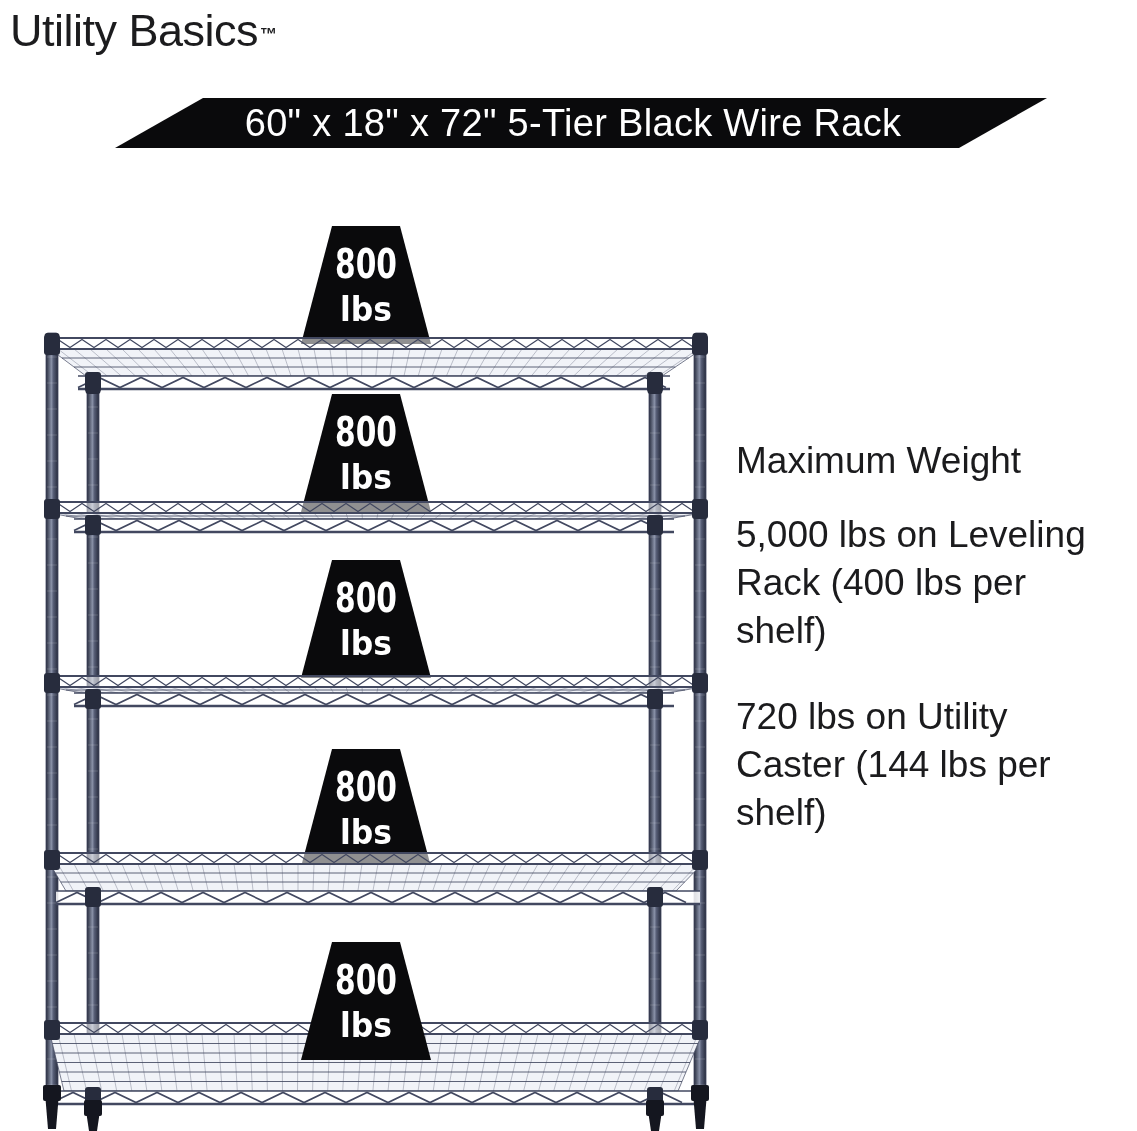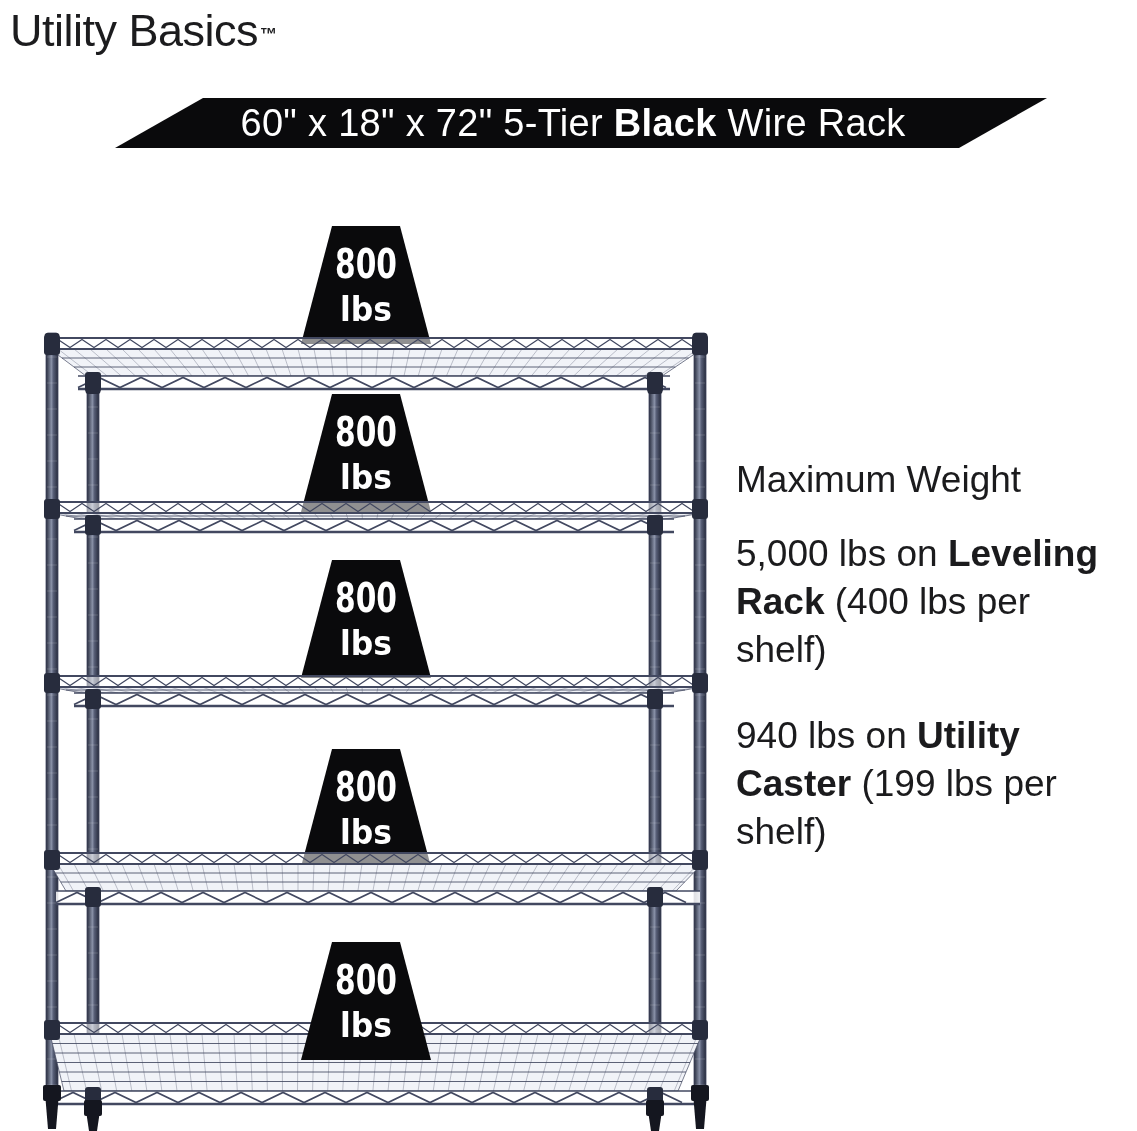--- a/index.html
+++ b/index.html
@@ -10,31 +10,31 @@
   
   .logo{position:absolute;left:10px;top:0;height:62px;
         font:500 45px/62px "Liberation Sans",sans-serif;color:#1c1c1e;letter-spacing:-0.5px;}
   .logo .tm{font-size:17px;font-weight:600;vertical-align:top;position:relative;top:4px;left:2px;}
 
   
   .banner{position:absolute;left:115px;top:98px;width:932px;height:50px;background:#0a0a0c;
           clip-path:polygon(88px 0,932px 0,844px 50px,0 50px);
           color:#ffffff;text-align:center;
           font:400 38px/50px "Liberation Sans",sans-serif;letter-spacing:0.3px;}
-  .banner b{font-weight:700;}
+  .banner b{font-weight:400;}
   .banner-text{display:block;padding-right:16px;}
 
   
   #rack-svg{position:absolute;left:0;top:200px;width:720px;height:931px;}
 
   
-  .details{position:absolute;left:736px;top:456px;width:402px;color:#1b1b1d;
+  .details{position:absolute;left:736px;top:437px;width:402px;color:#1b1b1d;
            font:400 37px/48px "Liberation Sans",sans-serif;}
   .details p{margin:0;white-space:nowrap;}
-  .details b{font-weight:700;}
+  .details b{font-weight:400;}
   .details .spec-1{margin-top:26px;}
   .details .spec-2{margin-top:38px;}
 </style>
 </head>
 <body>
 
 <div class="page">
 
   <div class="logo"><span>Utility Basics</span><span class="tm">™</span>
   </div>
@@ -510,16 +510,16 @@
       </g>
       <g>
         <rect x="691" y="885" width="18" height="16" rx="2" fill="#14161f"></rect>
         <polygon points="693.5,899 706.5,899 704,929 696,929" fill="#14161f"></polygon>
       </g>
     </svg>
 
   <div class="details">
     <p class="heading"><span>Maximum Weight</span><br></p>
     <p class="spec spec-1"><span>5,000 lbs on </span><b>Leveling</b><br><b>Rack</b><span> (400 lbs per</span><br><span>shelf)</span></p>
-    <p class="spec spec-2"><span>940 lbs on </span><b>Utility</b><br><b>Caster</b><span> (199 lbs per</span><br><span>shelf)</span></p>
+    <p class="spec spec-2"><span>720 lbs on </span><b>Utility</b><br><b>Caster</b><span> (144 lbs per</span><br><span>shelf)</span></p>
   </div>
 
 </div>
 
 </body></html>

